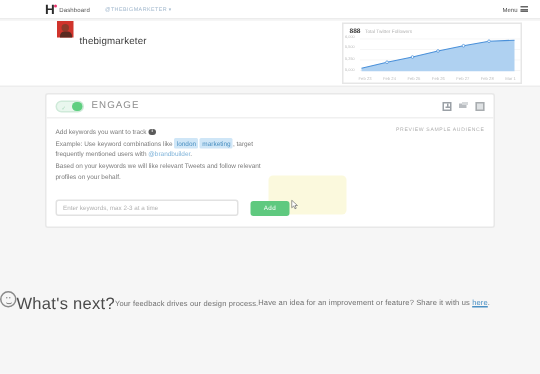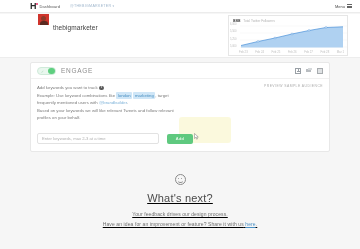--- a/index.html
+++ b/index.html
@@ -162,24 +162,23 @@
   .cursor {
     position: absolute; left: 163px; top: 70px; width: 5px; height: 7px;
   }
   .highlight-blob {
     position: absolute; left: 148px; top: 54px; width: 52px; height: 26px;
     background: rgba(247, 242, 180, 0.45); border-radius: 3px; pointer-events: none;
   }
 
   
   .whatsnext {
-    position: absolute; left: 0; top: 160px; width: 360px; height: 89px;
-    display: flex; flex-direction: column; align-items: center;
+    position: absolute; left: 0; top: 148px; width: 360px; height: 89px;
+    display: flex; flex-direction: row; align-items: center;
     padding-top: 14px;
-    text-decoration: underline;
   }
   .smiley {
     width: 11px; height: 11px; border-radius: 50%;
     border: 0.9px solid #8a8a8a; position: relative;
   }
   .smiley .eye {
     position: absolute; top: 3px; width: 1.2px; height: 1.2px;
     border-radius: 50%; background: #8a8a8a;
   }
   .smiley .eye.l { left: 2.6px; }

